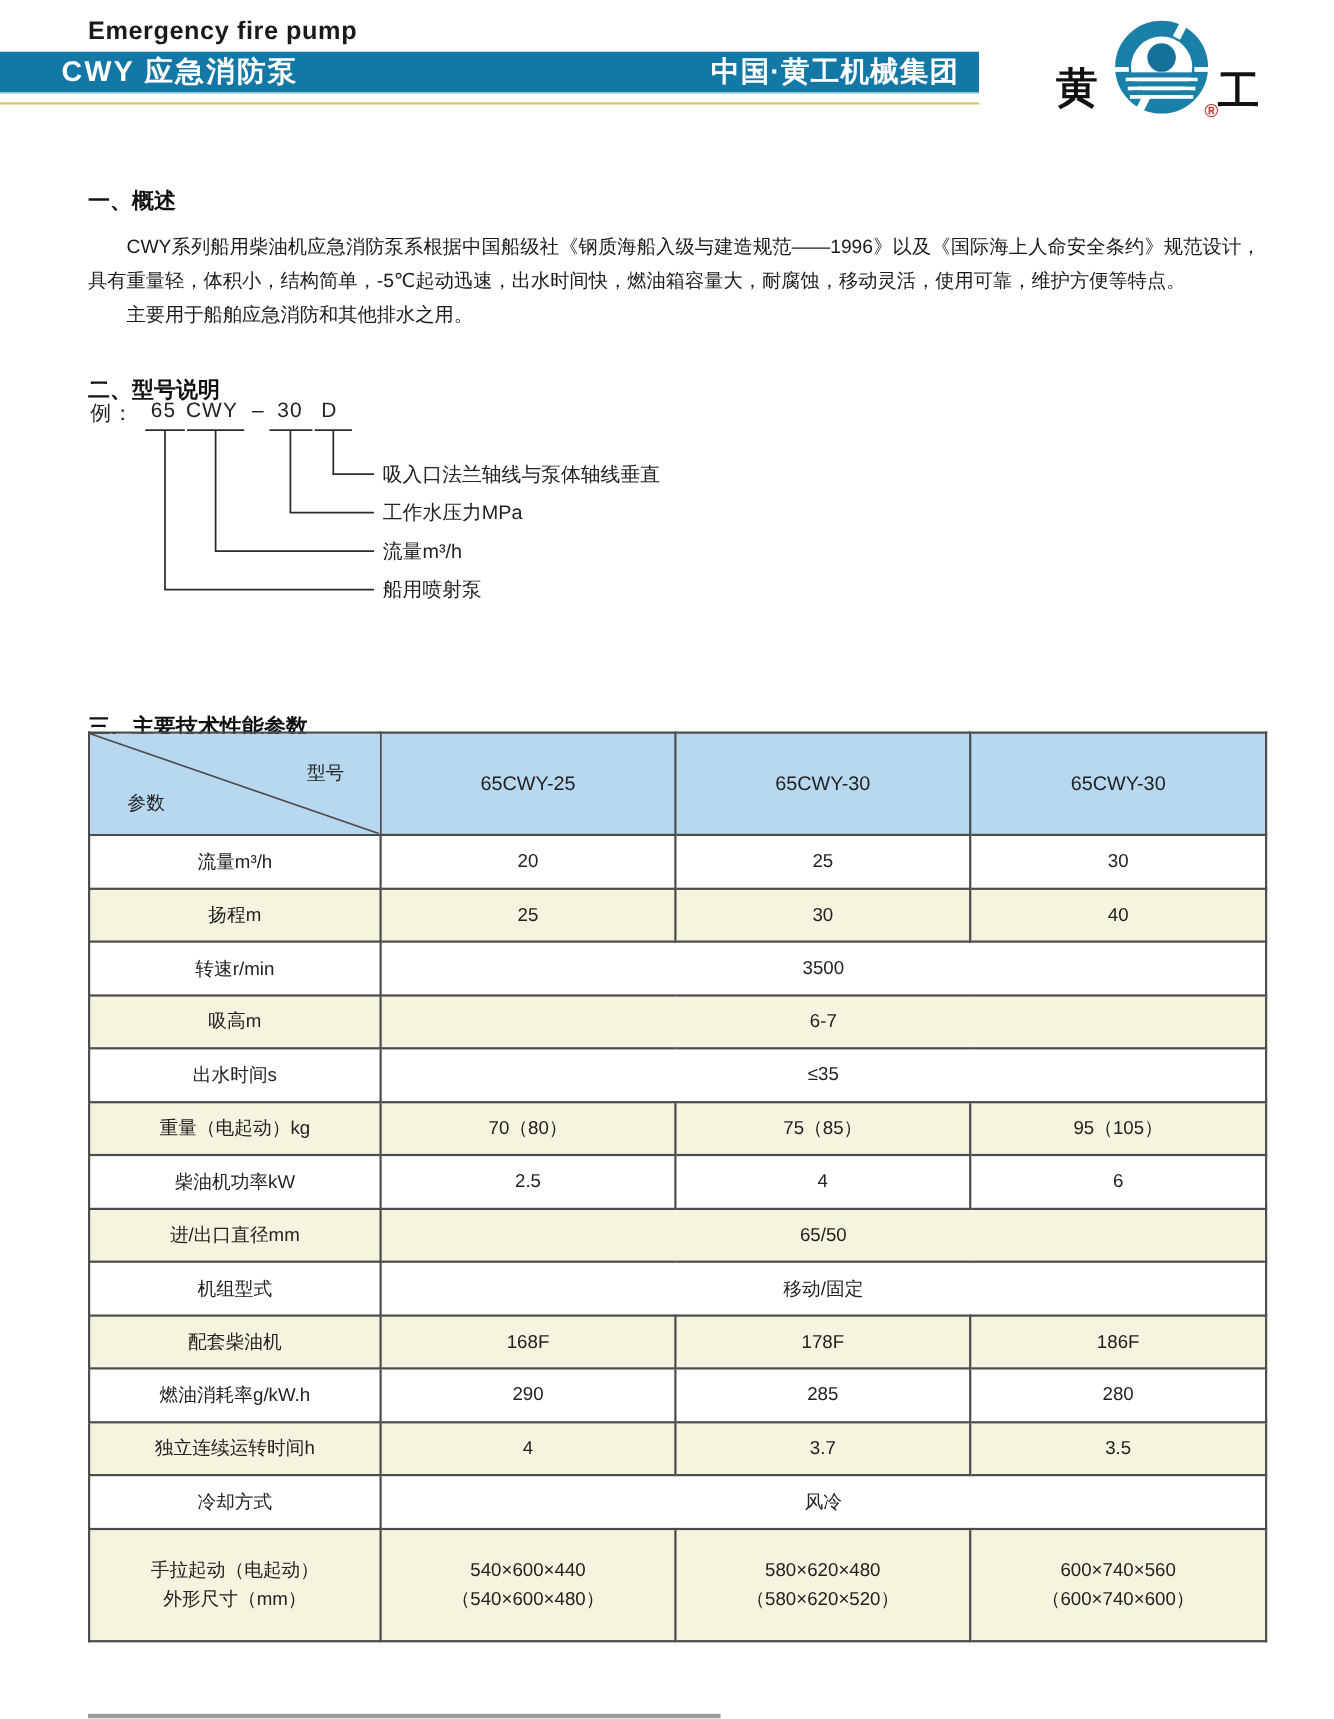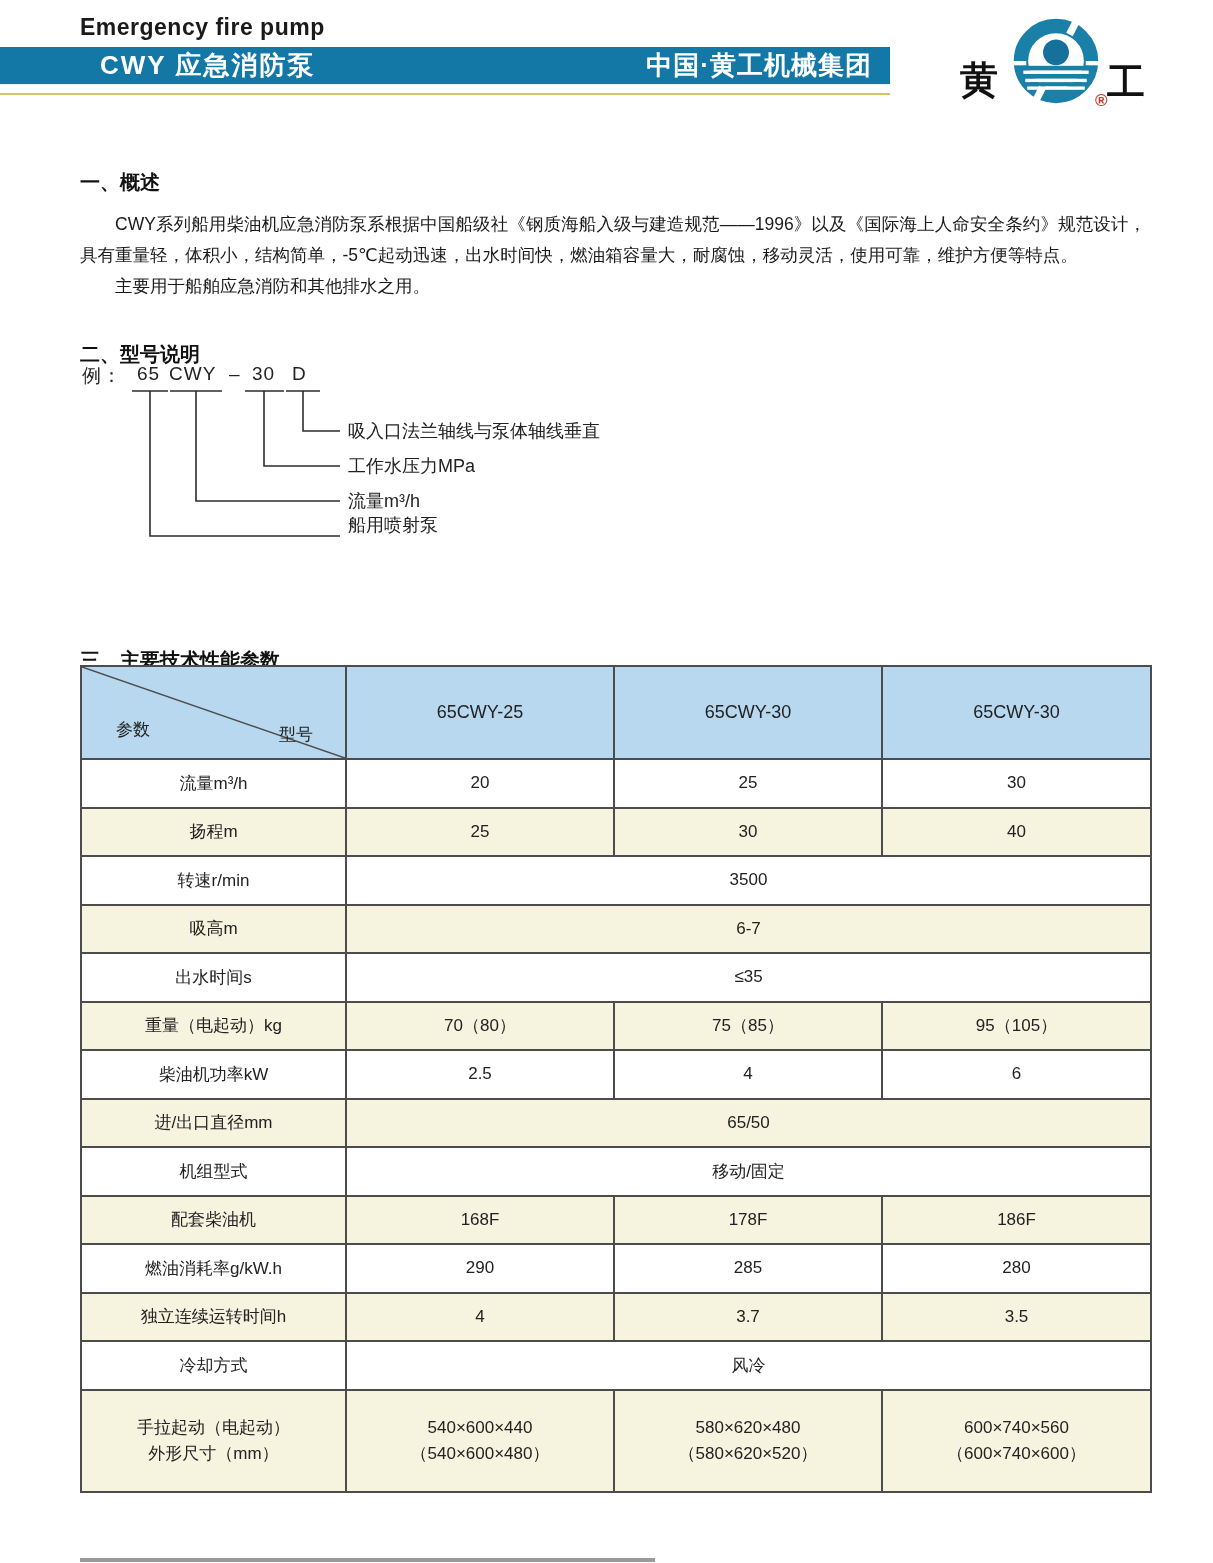--- a/index.html
+++ b/index.html
@@ -3,21 +3,21 @@
 <meta charset="utf-8">
 <style>
   * { margin:0; padding:0; box-sizing:border-box; }
   body { background:#ffffff; font-family:"Liberation Sans","DejaVu Sans",sans-serif; color:#1a1a1a; }
   .page { position:relative; width:1213px; height:1563px; background:#ffffff; overflow:hidden; }
 
   
   .title-en { position:absolute; left:80px; top:14px; font-size:23px; font-weight:700; letter-spacing:0.5px; }
   .blue-bar { position:absolute; left:0; top:47px; width:890px; height:38px; background:#1478A6;
               display:flex; align-items:center; justify-content:space-between;
-              padding:0 18px 0 100px; border-bottom:1px solid #e8f2f8; }
+              padding:0 18px 0 56px; border-bottom:1px solid #e8f2f8; }
   .blue-bar .zh-title { color:#ffffff; font-size:26px; font-weight:700; letter-spacing:2px; }
   .blue-bar .company  { color:#ffffff; font-size:26px; font-weight:700; letter-spacing:1px; }
   .gold-line { position:absolute; left:0; top:93px; width:890px; height:2px; background:#D8C467; }
 
   .logo { position:absolute; left:955px; top:5px; width:215px; height:110px; }
   .logo .char { position:absolute; font-size:38px; font-weight:700; color:#111; }
   .logo .char-left  { left:5px;  top:50px; }
   .logo .char-right { left:152px; top:52px; }
   .logo .emblem { position:absolute; left:53px; top:8px; width:96px; height:96px; }
   .logo .reg { position:absolute; left:140px; top:86px; font-size:17px; color:#C0392B; font-weight:700; }
@@ -41,21 +41,21 @@
   table.spec td, table.spec th { border:2px solid #4c4c4c; text-align:center; vertical-align:middle;
                                  font-size:17px; font-weight:400; color:#222; padding:0; }
   table.spec thead th { background:#B7D8EE; height:93px; font-size:18px; }
   table.spec tbody td { height:48.5px; background:#ffffff; }
   table.spec tbody tr:nth-child(even) td { background:#F6F3DF; }
   table.spec tbody tr.tall td { height:102px; }
   .pre { white-space:pre-line; line-height:26px; }
 
   .corner-cell { position:relative; }
   .corner-cell svg { position:absolute; left:0; top:0; width:100%; height:100%; }
-  .corner-top    { position:absolute; right:32px; top:24px;  font-size:17px;margin-top:32px; }
+  .corner-top    { position:absolute; right:32px; top:24px;  font-size:17px; }
   .corner-bottom { position:absolute; left:34px; bottom:17px; font-size:17px; }
 
   .bottom-strip { position:absolute; left:80px; top:1558px; width:575px; height:4px; background:#9a9a9a; }
 </style>
 </head>
 <body>
 
 <div class="page">
 
   <div class="title-en">Emergency fire pump</div>
@@ -109,21 +109,21 @@
     </svg>
     <span class="code" style="left:82px;">例：</span>
     <span class="code" style="left:137px;">65</span>
     <span class="code" style="left:169px;">CWY</span>
     <span class="code" style="left:229px;">–</span>
     <span class="code" style="left:252px;">30</span>
     <span class="code" style="left:292px;">D</span>
     <span class="callout" style="top:68px;">吸入口法兰轴线与泵体轴线垂直</span>
     <span class="callout" style="top:103px;">工作水压力MPa</span>
     <span class="callout" style="top:138px;">流量m³/h</span>
-    <span class="callout" style="top:162px;">船用喷射泵</span>
+    <span class="callout" style="top:173px;">船用喷射泵</span>
   </div>
 
   <div class="sec-h spec-h">三、主要技术性能参数</div>
 
   <table class="spec">
     <colgroup>
         <col style="width:265px">
         <col style="width:268px">
         <col style="width:268px">
         <col style="width:269px">

